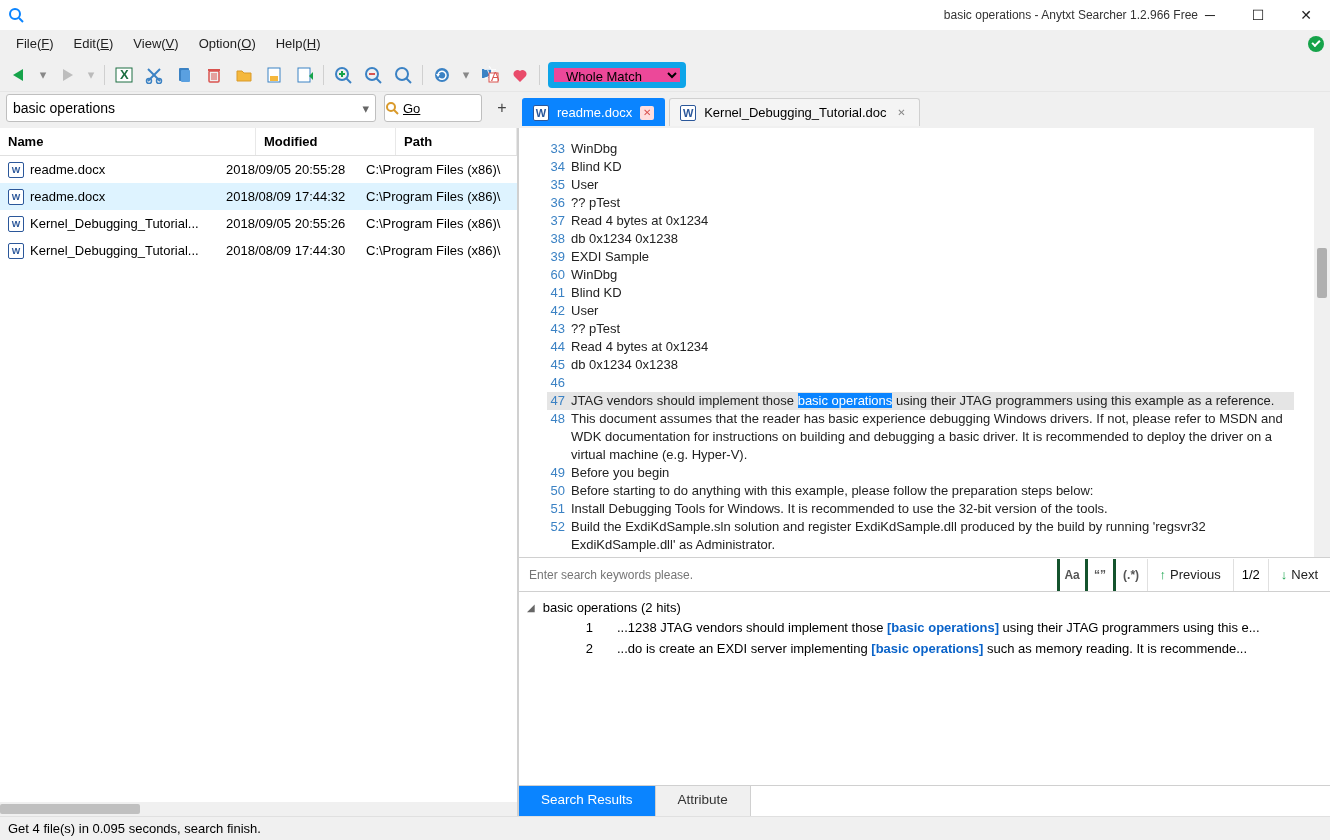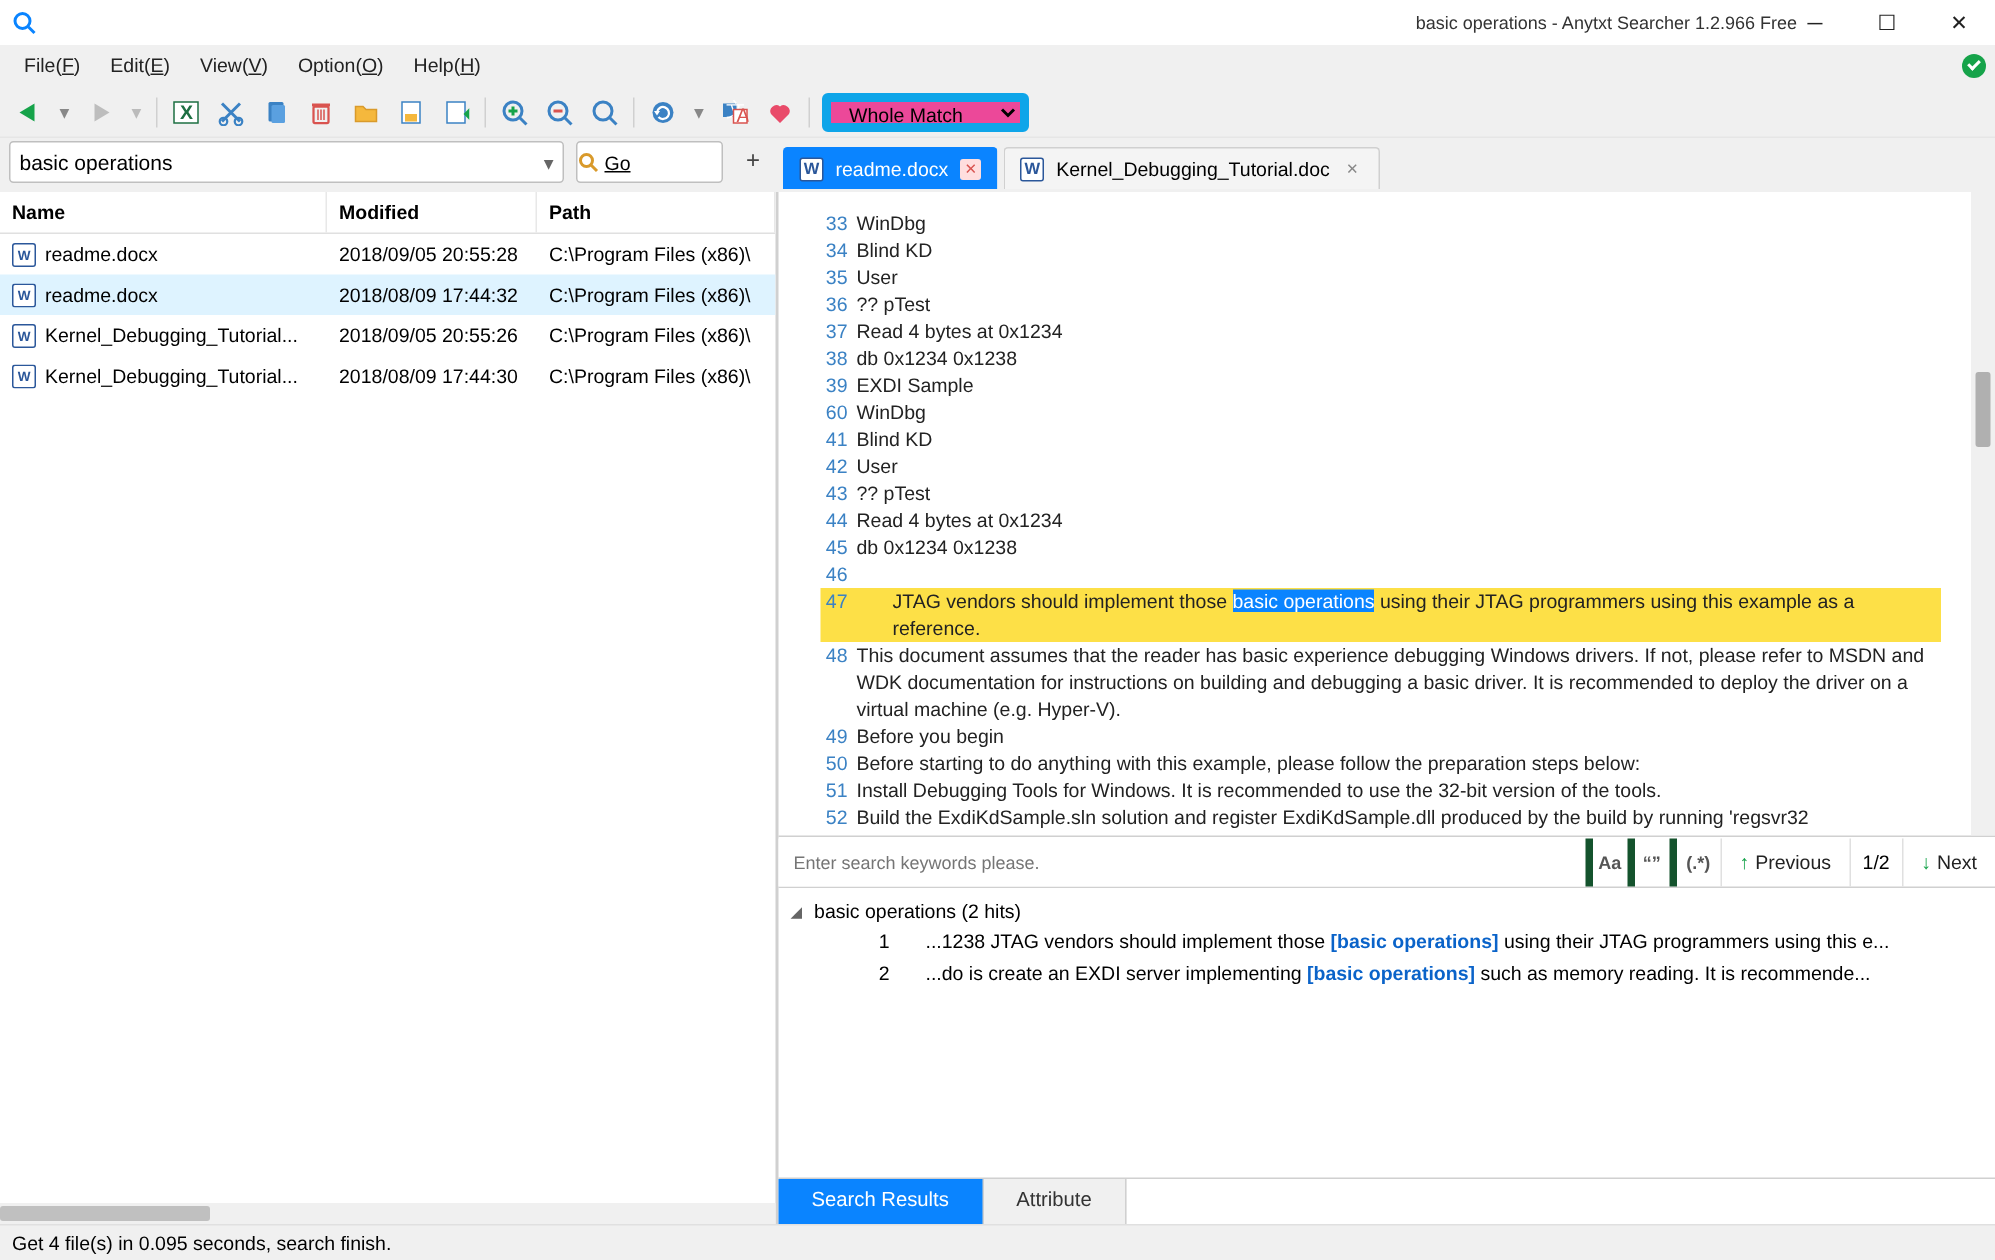--- a/index.html
+++ b/index.html
@@ -30,46 +30,46 @@
 .tab { height:28px; display:flex; align-items:center; gap:8px; padding:0 10px; border:1px solid #d0d0d0; border-bottom:none; background:#f4f4f4; border-radius:3px 3px 0 0; margin-right:4px; }
 .tab.active { background:#0a84ff; color:#fff; border-color:#0a84ff; }
 .tab .doc-icon { width:16px; height:16px; display:flex; align-items:center; justify-content:center; font-size:11px; color:#2b579a; background:#fff; border:1px solid #2b579a; border-radius:2px; font-weight:bold;}
 .tab.active .doc-icon { background:#fff; }
 .tab .close { width:14px; height:14px; display:flex; align-items:center; justify-content:center; font-size:10px; }
 .tab.active .close { color:#d9534f; background:#ffdede; border-radius:2px;}
 .main { display:flex; height: calc(840px - 30px - 28px - 34px - 36px - 24px); }
 .left { width: 518px; border-right:1px solid #d0d0d0; display:flex; flex-direction:column; }
 .grid-head { display:flex; height:28px; background:#fff; border-bottom:1px solid #e0e0e0; }
 .grid-head .col { padding:6px 8px; font-weight:600; font-size:13px; border-right:1px solid #e8e8e8; }
-.col-name { width:218px; }
+.col-name { width:256px; }
 .col-mod { width:140px; }
 .col-path { flex:1; }
 .rows { flex:1; overflow:hidden; }
 .row { display:flex; height:27px; align-items:center; }
 .row.selected { background:#def3ff; }
 .row .c { padding:0 8px; white-space:nowrap; overflow:hidden; text-overflow:ellipsis; font-size:13px;}
 .row .c-name { width:218px; display:flex; align-items:center; gap:6px;}
 .row .c-mod { width:140px; }
 .row .c-path { flex:1; }
 .doc-glyph { width:16px; height:16px; border:1px solid #2b579a; border-radius:2px; color:#2b579a; font-size:9px; font-weight:bold; display:flex; align-items:center; justify-content:center; background:#fff;}
 .left-scroll { height:14px; background:#f0f0f0; display:flex; }
 .left-scroll .thumb { width:140px; height:10px; margin-top:2px; background:#c0c0c0; border-radius:2px; }
 .right { flex:1; display:flex; flex-direction:column; border-left:1px solid #d0d0d0; }
 .viewer { flex:1; overflow:hidden; display:flex; border-bottom:1px solid #d0d0d0; position:relative;}
 .code { flex:1; padding:12px 20px 4px 4px; font-size:13.5px; color:#222; line-height:18px;margin-left:24px; }
 .code .line { display:flex; }
 .code .ln { width:24px; text-align:right; color:#3b82c4; padding-right:6px; flex-shrink:0;}
 .code .tx { flex:1; }
-.code .hl-line { background:#fde047;gap:24px; }
+.code .hl-line { background:#e5e5e5; }
 .code .match { background:#0a84ff; color:#fff; }
 .vscroll { width:16px; background:#f0f0f0; position:relative; }
 .vscroll .thumb { position:absolute; top:120px; left:3px; width:10px; height:50px; background:#b0b0b0; border-radius:2px;}
 .findbar { height:34px; border-bottom:1px solid #d0d0d0; display:flex; align-items:center; }
 .findbar input { flex:1; height:32px; border:none; outline:none; padding:0 10px; font-size:12px;}
-.findbar .opt { width:28px; height:32px; border-left:5px solid #14532d; display:flex; align-items:center; justify-content:center; font-size:12px; font-weight:bold; color:#555;}
+.findbar .opt { width:28px; height:32px; border-left:3px solid #14532d; display:flex; align-items:center; justify-content:center; font-size:12px; font-weight:bold; color:#555;}
 .findbar .navbtn { height:32px; padding:0 12px; border-left:1px solid #e0e0e0; display:flex; align-items:center; gap:4px; color:#222;}
 .findbar .navbtn .arr { color:#16a34a; font-weight:bold;}
 .findbar .counter { padding:0 8px; border-left:1px solid #e0e0e0; height:32px; display:flex; align-items:center;}
 .hits { height:194px; overflow:auto; padding:6px 8px; border-bottom:1px solid #d0d0d0;}
 .hits .hd { display:flex; align-items:center; gap:8px; font-size:13.5px; padding:2px 0;}
 .hits .tri { color:#666; font-size:10px;}
 .hits .hitrow { display:flex; gap:24px; padding:3px 0 3px 54px; font-size:13.5px;}
 .hits .idx { width:12px; text-align:right;}
 .hits .bm { color:#0a63c9; font-weight:600;}
 .bottom-tabs { height:30px; display:flex; }

